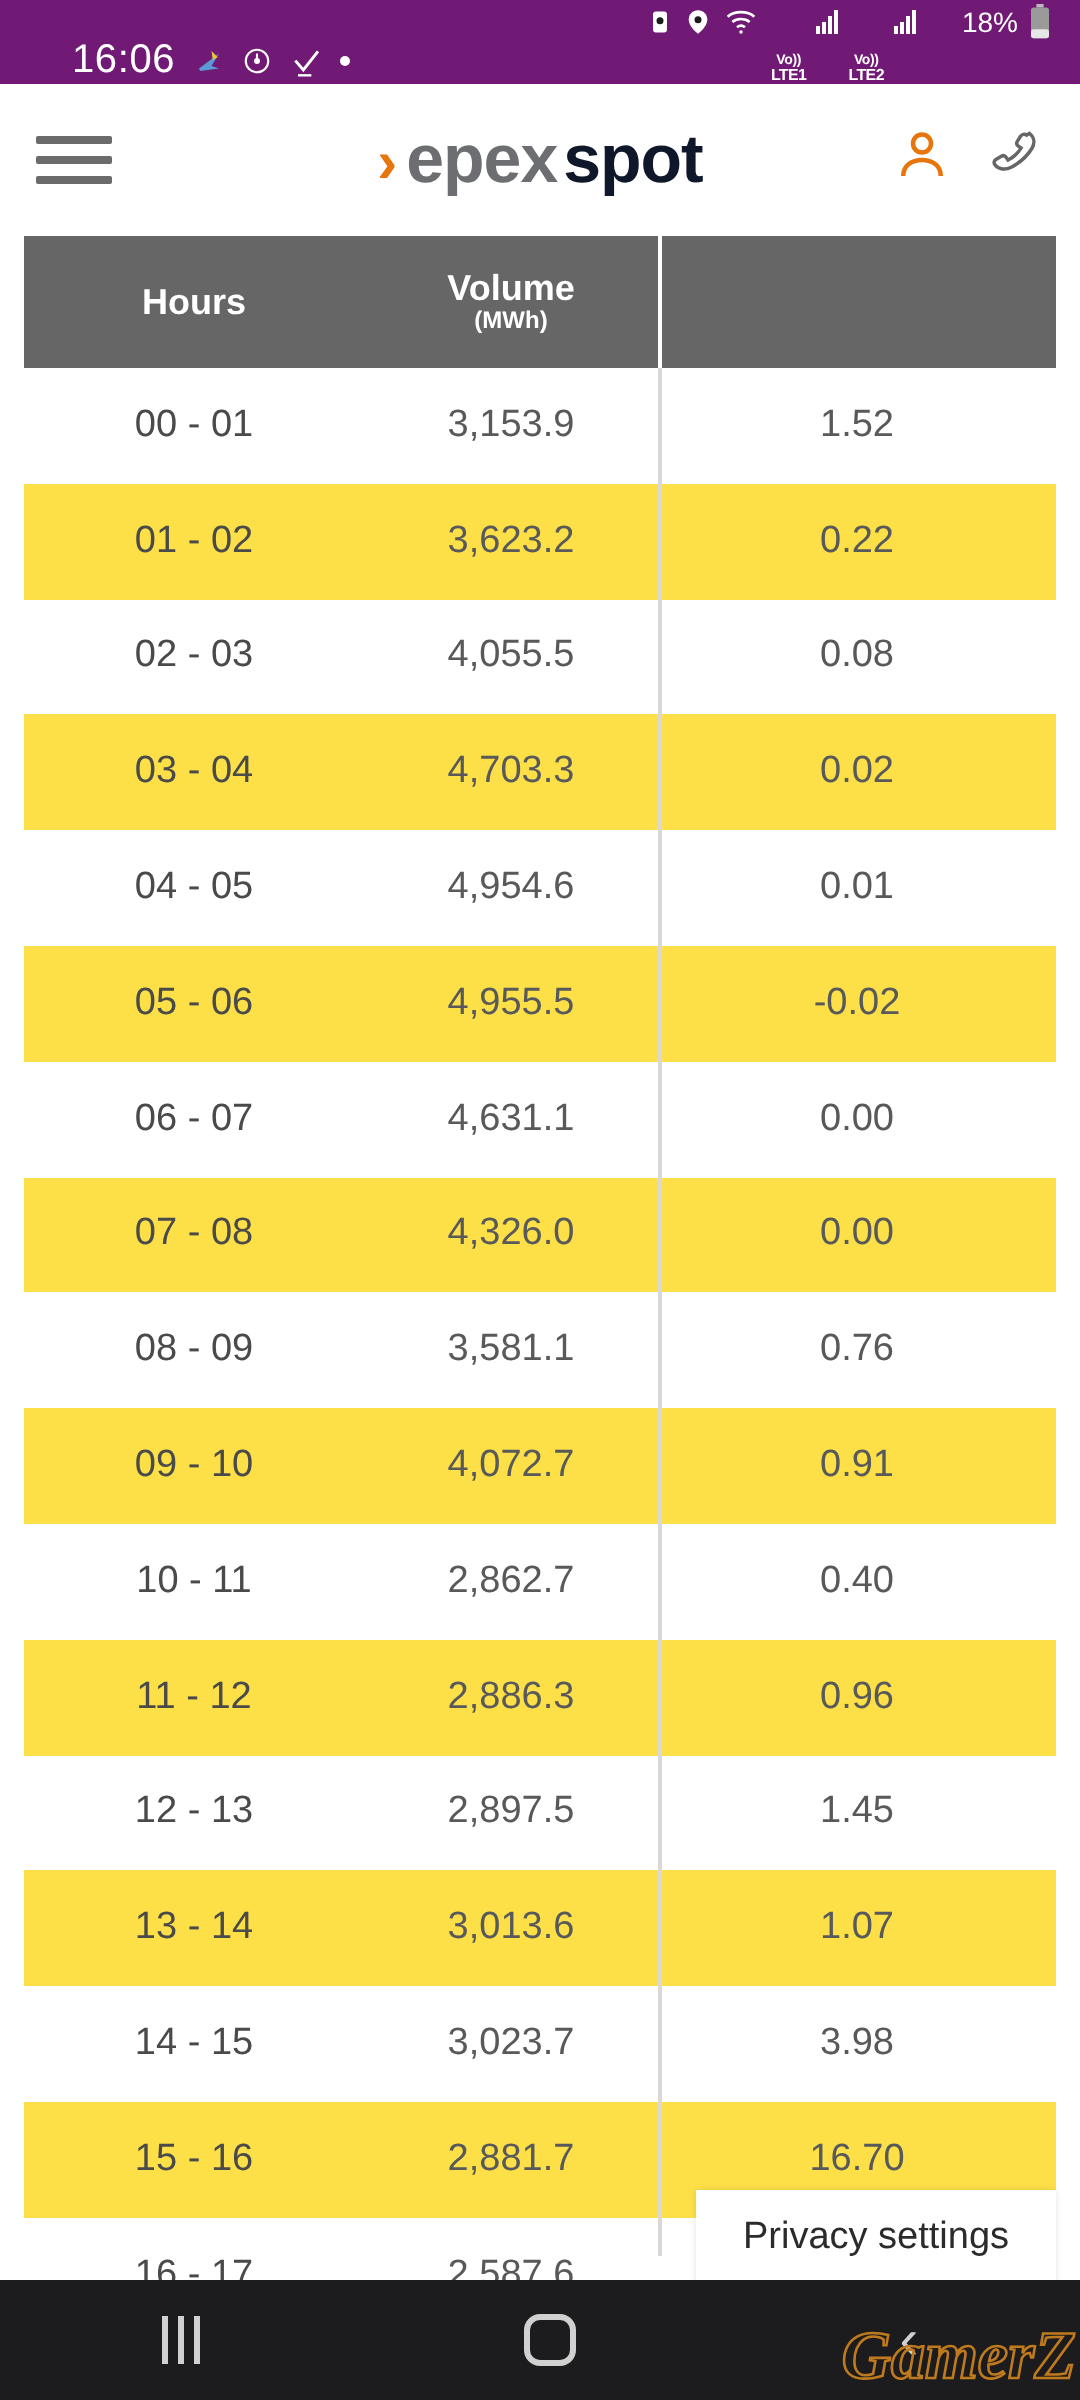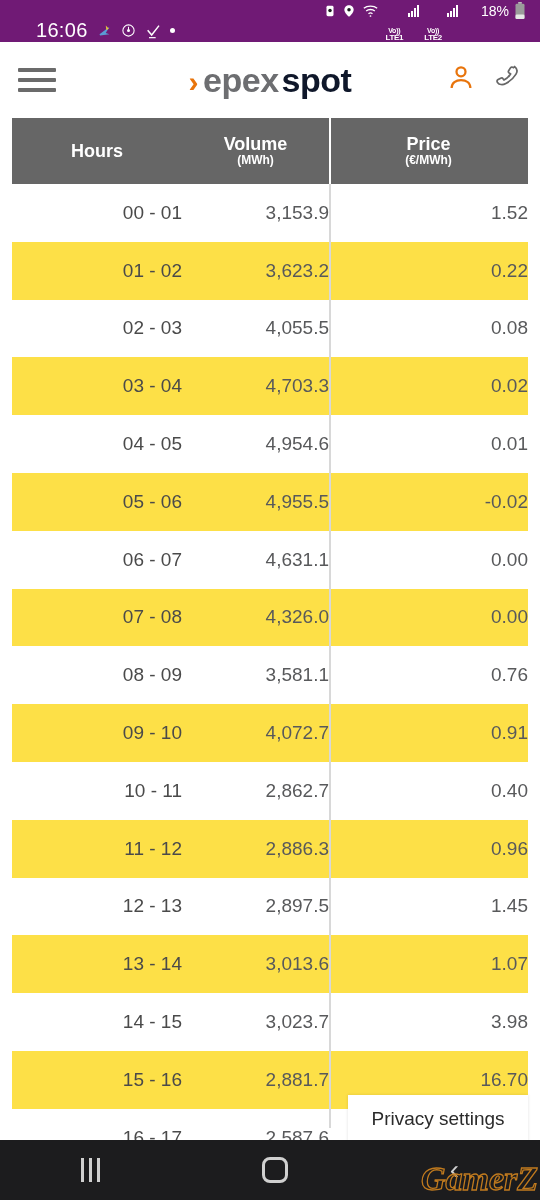--- a/index.html
+++ b/index.html
@@ -62,21 +62,21 @@
   .th{ display:flex; flex-direction:column; align-items:center; justify-content:center; line-height:1.15;}
   .th .t1{ font-size:18px; font-weight:700; }
   .th .t2{ font-size:12px; font-weight:700; }
   .col-hours{ width:170px; }
   .col-vol{ width:147px; }
   .col-price{ flex:1; }
 
   .trow{ display:flex; align-items:center; height:57.8px; }
   .trow.alt{ background:#fde047; }
   .trow.plain{ background:#ffffff; }
-  .td{ text-align:right; font-size:19px; color:#58595b; }
+  .td{ text-align:center; font-size:19px; color:#58595b; }
   .td.hours{ width:170px; color:#4a4a4a; }
   .td.vol{ width:147px; }
   .td.price{ flex:1; }
 
   .vdiv{
     position:absolute; top:0; left:329px; width:2px;
     background:#d8d8d8; height:1010px; z-index:5;
   }
   .vdiv-hdr{
     position:absolute; top:0; left:329px; width:2px;
@@ -221,24 +221,20 @@
   <div class="vdiv-hdr"></div>
 
   <div class="thead">
     <div class="th col-hours">
       <span class="t1">Hours</span>
     </div>
     <div class="th col-vol">
       <span class="t1">Volume</span>
       <span class="t2">(MWh)</span>
     </div>
-    <div class="th col-price">
-      <span class="t1">Price</span>
-      <span class="t2">(€/MWh)</span>
-    </div>
   </div>
 
   <div id="rows-host">
       <div class="trow plain">
         <div class="td hours">00 - 01</div>
         <div class="td vol">3,153.9</div>
         <div class="td price">1.52</div>
       </div>
       <div class="trow alt">
         <div class="td hours">01 - 02</div>

